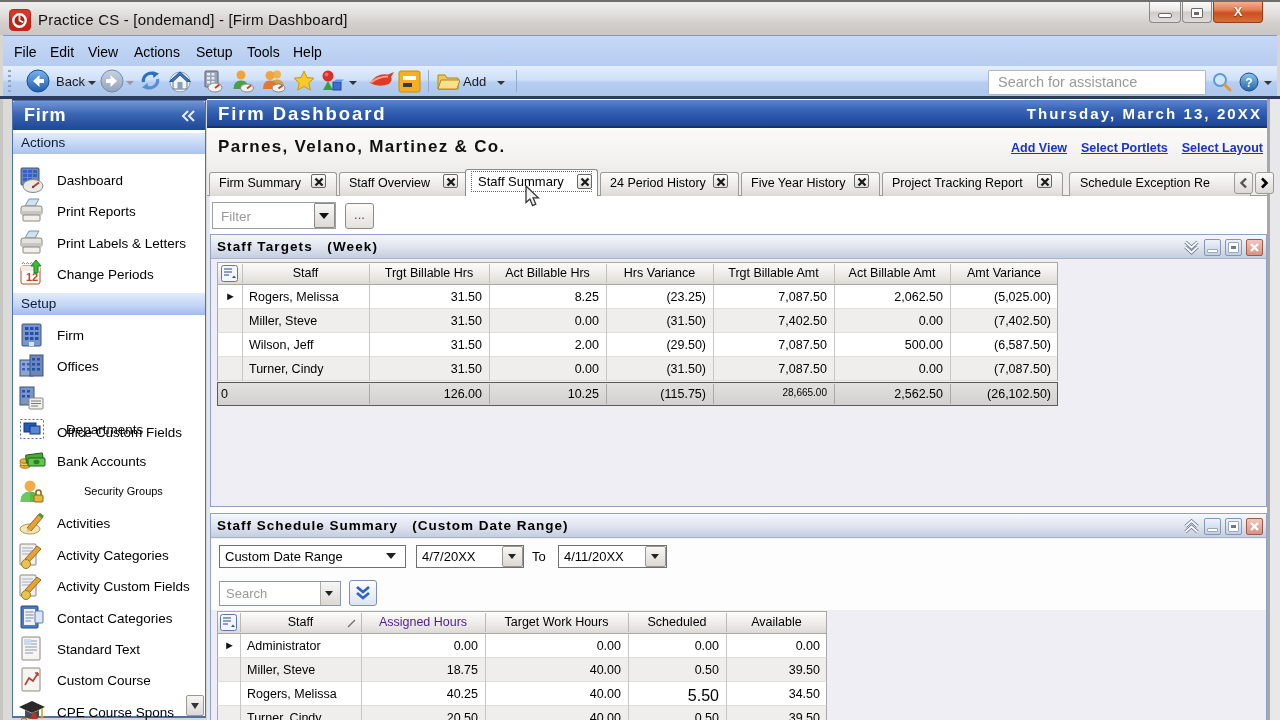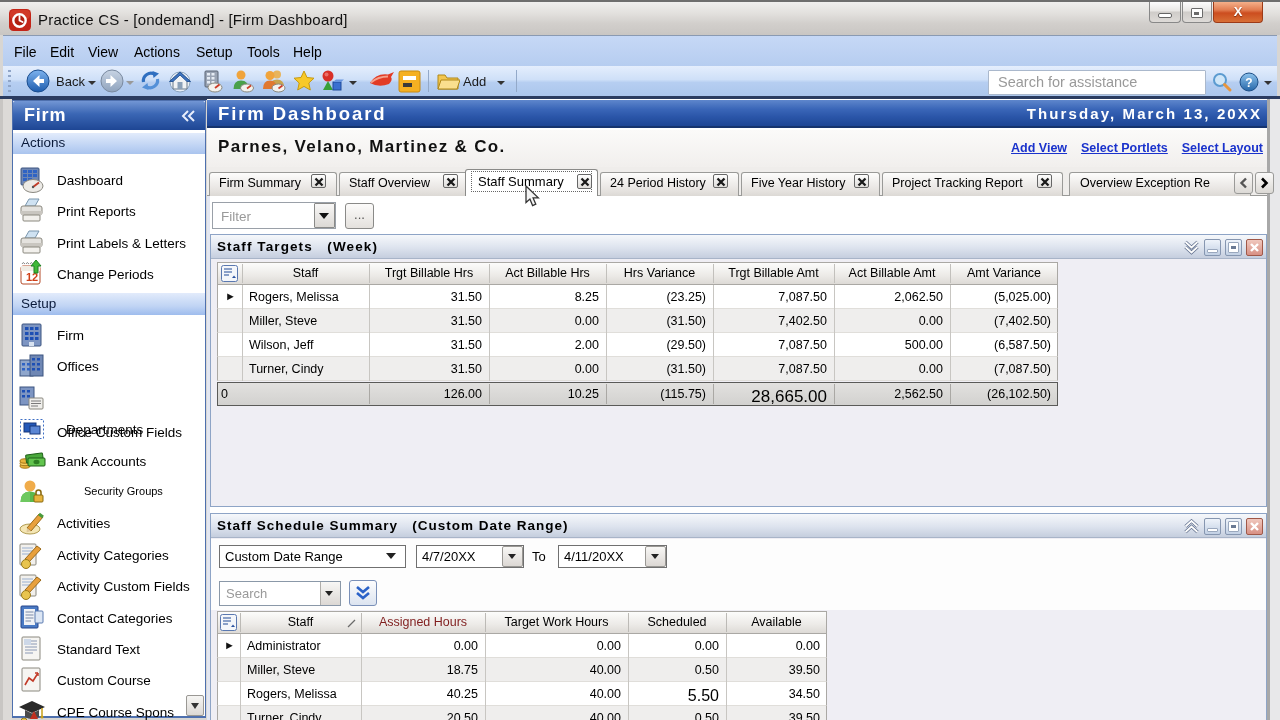--- a/index.html
+++ b/index.html
@@ -378,21 +378,21 @@
 <svg class="abs" style="left:857px;top:176.5px;z-index:9" width="10" height="10" viewBox="0 0 10 10">
     <path d="M1.5 1.5 L8.5 8.5 M8.5 1.5 L1.5 8.5" stroke="#1a1a1a" stroke-width="2.3"></path>
   </svg>
 <div class="abs" style="left:882px;top:172px;width:181px;height:24px;background:linear-gradient(#fdfdfc,#e8e5e2 70%,#dcd9d5 100%);border:1px solid #9a9a98;border-bottom:none;border-radius:3px 3px 0 0;"></div>
 <div class="abs" style="left:892px;top:176px;font-size:12.5px;color:#000;">Project Tracking Report</div>
 <div class="abs" style="left:1037px;top:174px;width:15px;height:14px;border:1px solid #666;border-radius:2px;background:linear-gradient(#fdfdfd,#e0dedb);"></div>
 <svg class="abs" style="left:1040px;top:176.5px;z-index:9" width="10" height="10" viewBox="0 0 10 10">
     <path d="M1.5 1.5 L8.5 8.5 M8.5 1.5 L1.5 8.5" stroke="#1a1a1a" stroke-width="2.3"></path>
   </svg>
 <div class="abs" style="left:1069px;top:172px;width:182px;height:24px;background:linear-gradient(#fdfdfc,#e8e5e2 70%,#dcd9d5 100%);border:1px solid #9a9a98;border-bottom:none;border-radius:3px 3px 0 0;"></div>
-<div class="abs" style="left:1080px;top:176px;font-size:12.5px;color:#000;">Overview Exception Re</div>
+<div class="abs" style="left:1080px;top:176px;font-size:12.5px;color:#000;">Schedule Exception Re</div>
 
 <div class="abs" style="left:1234px;top:172px;width:19px;height:22px;background:linear-gradient(#fbfaf9,#dcd9d5);border:1px solid #9a9a98;border-radius:3px;z-index:8;"></div>
 <svg class="abs" style="left:1239px;top:177px;z-index:9" width="9" height="12" viewBox="0 0 9 12">
     <path d="M7 1.5 L2.5 6 L7 10.5" stroke="#555" stroke-width="2.4" fill="none"></path>
   </svg>
 <div class="abs" style="left:1255px;top:172px;width:19px;height:22px;background:linear-gradient(#fbfaf9,#dcd9d5);border:1px solid #9a9a98;border-radius:3px;z-index:8;"></div>
 <svg class="abs" style="left:1260px;top:177px;z-index:9" width="9" height="12" viewBox="0 0 9 12">
     <path d="M2 1.5 L6.5 6 L2 10.5" stroke="#000" stroke-width="2.6" fill="none"></path>
   </svg>
 
@@ -504,21 +504,21 @@
 <div class="abs" style="left:950px;top:362px;width:101px;text-align:right;font-size:12.5px;color:#000;">(7,087.50)</div>
 <div class="abs" style="left:217px;top:382px;width:841px;height:24px;background:linear-gradient(#e2e1df,#d2d1cf);border:1.5px solid #5a5a58;"></div>
 <div class="abs" style="left:221px;top:387px;font-size:12.5px;color:#000;">0</div>
 <div class="abs" style="left:369px;top:384px;width:1px;height:20px;background:#aaa8a4;"></div>
 <div class="abs" style="left:369px;top:387px;width:113px;text-align:right;font-size:12.5px;color:#000;">126.00</div>
 <div class="abs" style="left:489px;top:384px;width:1px;height:20px;background:#aaa8a4;"></div>
 <div class="abs" style="left:489px;top:387px;width:110px;text-align:right;font-size:12.5px;color:#000;">10.25</div>
 <div class="abs" style="left:606px;top:384px;width:1px;height:20px;background:#aaa8a4;"></div>
 <div class="abs" style="left:606px;top:387px;width:100px;text-align:right;font-size:12.5px;color:#000;">(115.75)</div>
 <div class="abs" style="left:713px;top:384px;width:1px;height:20px;background:#aaa8a4;"></div>
-<div class="abs" style="left:713px;top:387px;width:114px;text-align:right;font-size:17px;color:#000;">28,665.00</div>
+<div class="abs" style="left:713px;top:387px;width:114px;text-align:right;font-size:10px;color:#000;">28,665.00</div>
 <div class="abs" style="left:834px;top:384px;width:1px;height:20px;background:#aaa8a4;"></div>
 <div class="abs" style="left:834px;top:387px;width:109px;text-align:right;font-size:12.5px;color:#000;">2,562.50</div>
 <div class="abs" style="left:950px;top:384px;width:1px;height:20px;background:#aaa8a4;"></div>
 <div class="abs" style="left:950px;top:387px;width:101px;text-align:right;font-size:12.5px;color:#000;">(26,102.50)</div>
 <div class="abs" style="left:210px;top:513px;width:1057px;height:207px;background:#efeef4;border:1px solid #8ea4c6;border-bottom:none;"></div>
 <div class="abs" style="left:211px;top:514px;width:1055px;height:24px;background:linear-gradient(#f6f8fb 0%,#dde3ee 55%,#c5cede 100%);border-bottom:1px solid #a8b4c8;"></div>
 <div class="abs" style="left:217px;top:518px;font-size:13.5px;font-weight:bold;color:#000;letter-spacing:1.0px;">Staff Schedule Summary&nbsp;&nbsp; (Custom Date Range)</div>
 <svg class="abs" style="left:1183px;top:519px" width="17" height="15" viewBox="0 0 17 15">
     <path d="M2.5 7.5 L8.5 2 L14.5 7.5 M2.5 13 L8.5 7.5 L14.5 13" stroke="#5f6e8c" stroke-width="3.2" fill="none"></path>
     <path d="M2.5 7.5 L8.5 2 L14.5 7.5 M2.5 13 L8.5 7.5 L14.5 13" stroke="#fdfdfd" stroke-width="1.7" fill="none"></path>
@@ -555,21 +555,21 @@
 <div class="abs" style="left:325px;top:591px;width:0;height:0;border-left:4px solid transparent;border-right:4px solid transparent;border-top:5px solid #222;"></div>
 <div class="abs" style="left:349px;top:580px;width:28px;height:26px;background:linear-gradient(#fdfdfd,#dce4f0);border:1px solid #7a90b8;border-radius:3px;"></div>
 <svg class="abs" style="left:355px;top:585px" width="16" height="16" viewBox="0 0 16 16">
     <path d="M2 2 L8 7 L14 2 M2 8 L8 13 L14 8" stroke="#2a62c8" stroke-width="2.6" fill="none"></path>
   </svg>
 
 <div class="abs" style="left:217px;top:611px;width:610px;height:23px;background:linear-gradient(#fcfcfb,#eceae7 60%,#dddad6 100%);border:1px solid #aaa8a4;"></div>
 <div class="abs" style="left:240px;top:613px;width:1px;height:19px;background:#bcbab6;"></div>
 <div class="abs" style="left:240px;top:615px;width:121px;text-align:center;font-size:12.5px;color:#000;">Staff</div>
 <div class="abs" style="left:361px;top:613px;width:1px;height:19px;background:#bcbab6;"></div>
-<div class="abs" style="left:361px;top:615px;width:124px;text-align:center;font-size:12.5px;color:#7f1d1d;">Assigned Hours</div>
+<div class="abs" style="left:361px;top:615px;width:124px;text-align:center;font-size:12.5px;color:#4c1d95;">Assigned Hours</div>
 <div class="abs" style="left:485px;top:613px;width:1px;height:19px;background:#bcbab6;"></div>
 <div class="abs" style="left:485px;top:615px;width:143px;text-align:center;font-size:12.5px;color:#000;">Target Work Hours</div>
 <div class="abs" style="left:628px;top:613px;width:1px;height:19px;background:#bcbab6;"></div>
 <div class="abs" style="left:628px;top:615px;width:98px;text-align:center;font-size:12.5px;color:#000;">Scheduled</div>
 <div class="abs" style="left:726px;top:613px;width:1px;height:19px;background:#bcbab6;"></div>
 <div class="abs" style="left:726px;top:615px;width:101px;text-align:center;font-size:12.5px;color:#000;">Available</div>
 <svg class="abs" style="left:220px;top:614px" width="17" height="17" viewBox="0 0 17 17">
     <rect x="0.5" y="0.5" width="16" height="16" rx="2" fill="#f4f6fa" stroke="#5a78b0"></rect>
     <rect x="3" y="3" width="8" height="2" fill="#8aa0c8"></rect>
     <rect x="3" y="6" width="8" height="2" fill="#8aa0c8"></rect>

